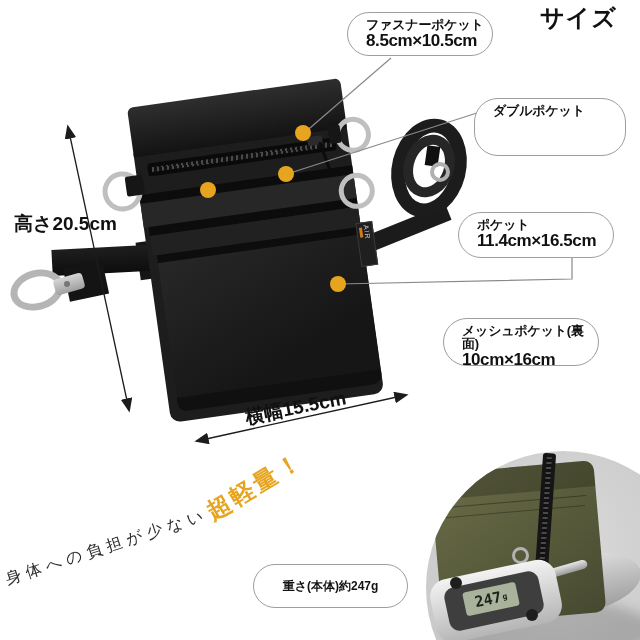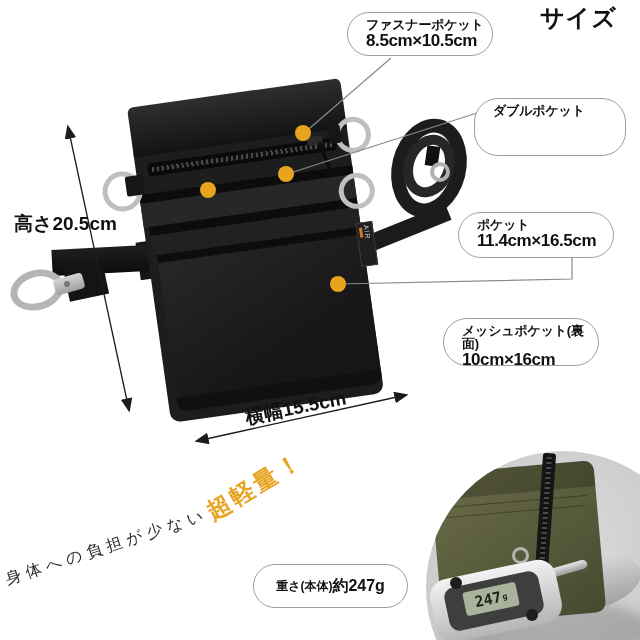--- a/index.html
+++ b/index.html
@@ -16,21 +16,21 @@
   
   .title{position:absolute;left:540px;top:2px;font-size:24px;font-weight:bold;letter-spacing:1px;z-index:30;}
   .measure{position:absolute;font-size:19px;font-weight:bold;z-index:30;}
   #height-label{left:14px;top:211px;}
   #width-label{left:243px;top:405px;transform:rotate(-11deg);transform-origin:left top;}
 
   
   #weight-callout{left:253px;top:564px;width:155px;height:44px;display:flex;align-items:center;
                   justify-content:center;padding:0;}
   #weight-callout .w-label{font-size:12px;font-weight:bold;}
-  #weight-callout .w-value{font-size:16px;font-weight:bold;}
+  #weight-callout .w-value{font-size:12px;font-weight:bold;}
 
   
   #tagline{position:absolute;left:10px;top:560px;transform:rotate(-18deg);transform-origin:0 100%;
            white-space:nowrap;z-index:30;}
   #tagline .tl-black{font-size:16px;letter-spacing:5px;color:#2b2b2b;}
   #tagline .tl-accent{font-size:24px;font-weight:bold;letter-spacing:3px;color:#e7a41f;
            display:inline-block;transform:rotate(-13deg) translate(-2px,-10px);}
 
   
   .dot{position:absolute;width:16px;height:16px;border-radius:50%;background:#e7a41f;z-index:25;}

